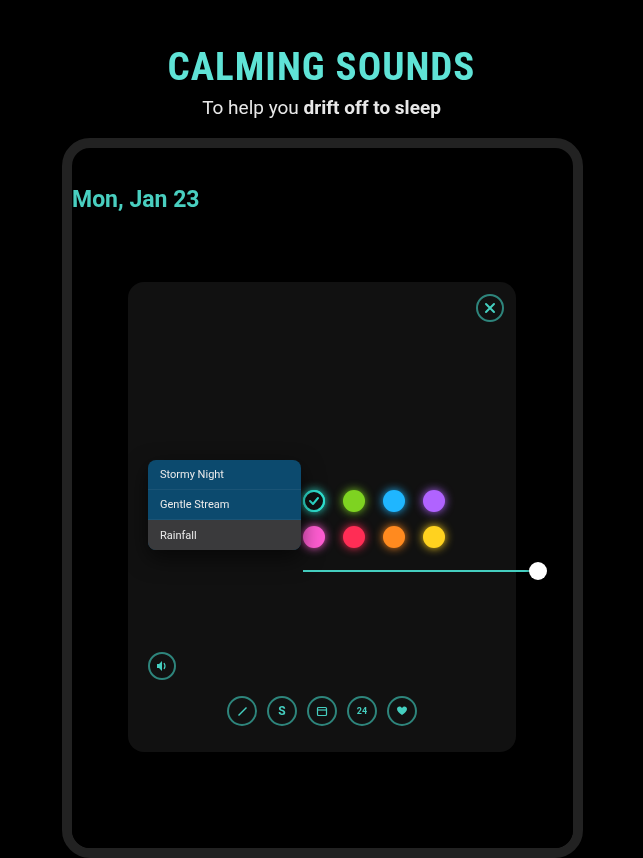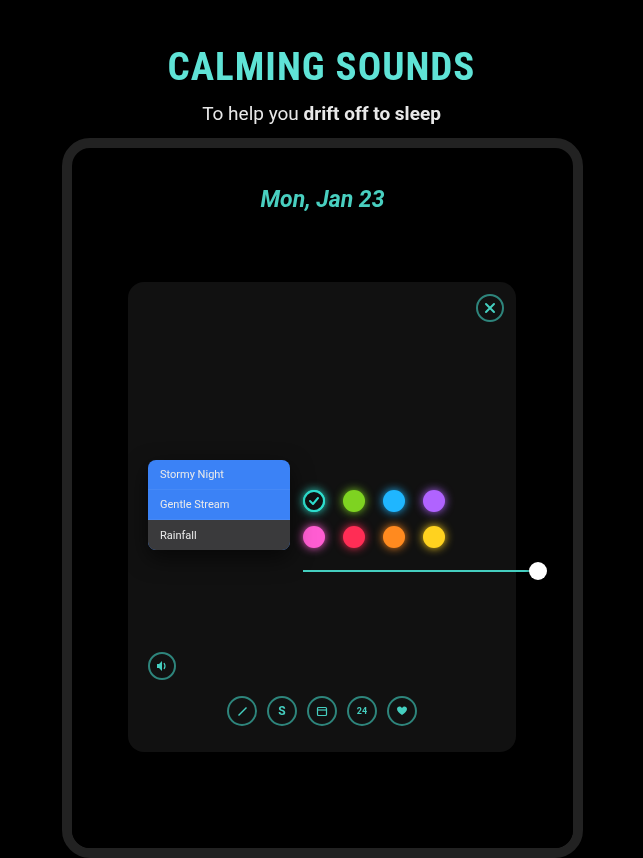--- a/index.html
+++ b/index.html
@@ -10,47 +10,46 @@
       font-size: 39px;
       font-weight: 700;
       letter-spacing: 1px;
       margin-top: 44px;
       font-stretch: condensed;
     }
     .marketing-sub {
       text-align: center;
       color: #e8e8e8;
       font-size: 19px;
-      margin-top: 12px;
+      margin-top: 6px;
       font-weight: 400;
     }
     .marketing-sub strong { font-weight: 700; }
     .tablet-frame {
       position: absolute;
       left: 62px;
       top: 138px;
       width: 521px;
       height: 720px;
       border: 10px solid #222;
       border-radius: 28px;
       background: #000;
       overflow: hidden;
     }
     .tablet-inner {
       position: relative;
       width: 100%; height: 100%;
       background: #000;
     }
     .app-date {
-      text-align: center;
+      text-align: left;
       color: #49cfc0;
       font-weight: 700;
       font-size: 23px;
       margin-top: 38px;
-      font-style: italic;
     }
     .card {
       position: absolute;
       left: 56px;
       top: 96px;
       width: 388px;
       height: 470px;
       background: #111;
       border-radius: 16px;
     }
@@ -61,22 +60,22 @@
       width: 28px; height: 28px;
       border-radius: 50%;
       border: 2px solid #2e857c;
       display: flex; align-items: center; justify-content: center;
     }
     .close-circle svg { display: block; }
     .dropdown {
       position: absolute;
       left: 20px;
       top: 178px;
-      width: 142px;
-      background: #3b82f6;
+      width: 153px;
+      background: #0c4a6e;
       border-radius: 8px;
       box-shadow: 0 8px 22px rgba(0,0,0,.6);
       z-index: 5;
       overflow: hidden;
     }
     .dropdown .row {
       height: 30px;
       display: flex;
       align-items: center;
       padding: 0 12px;

